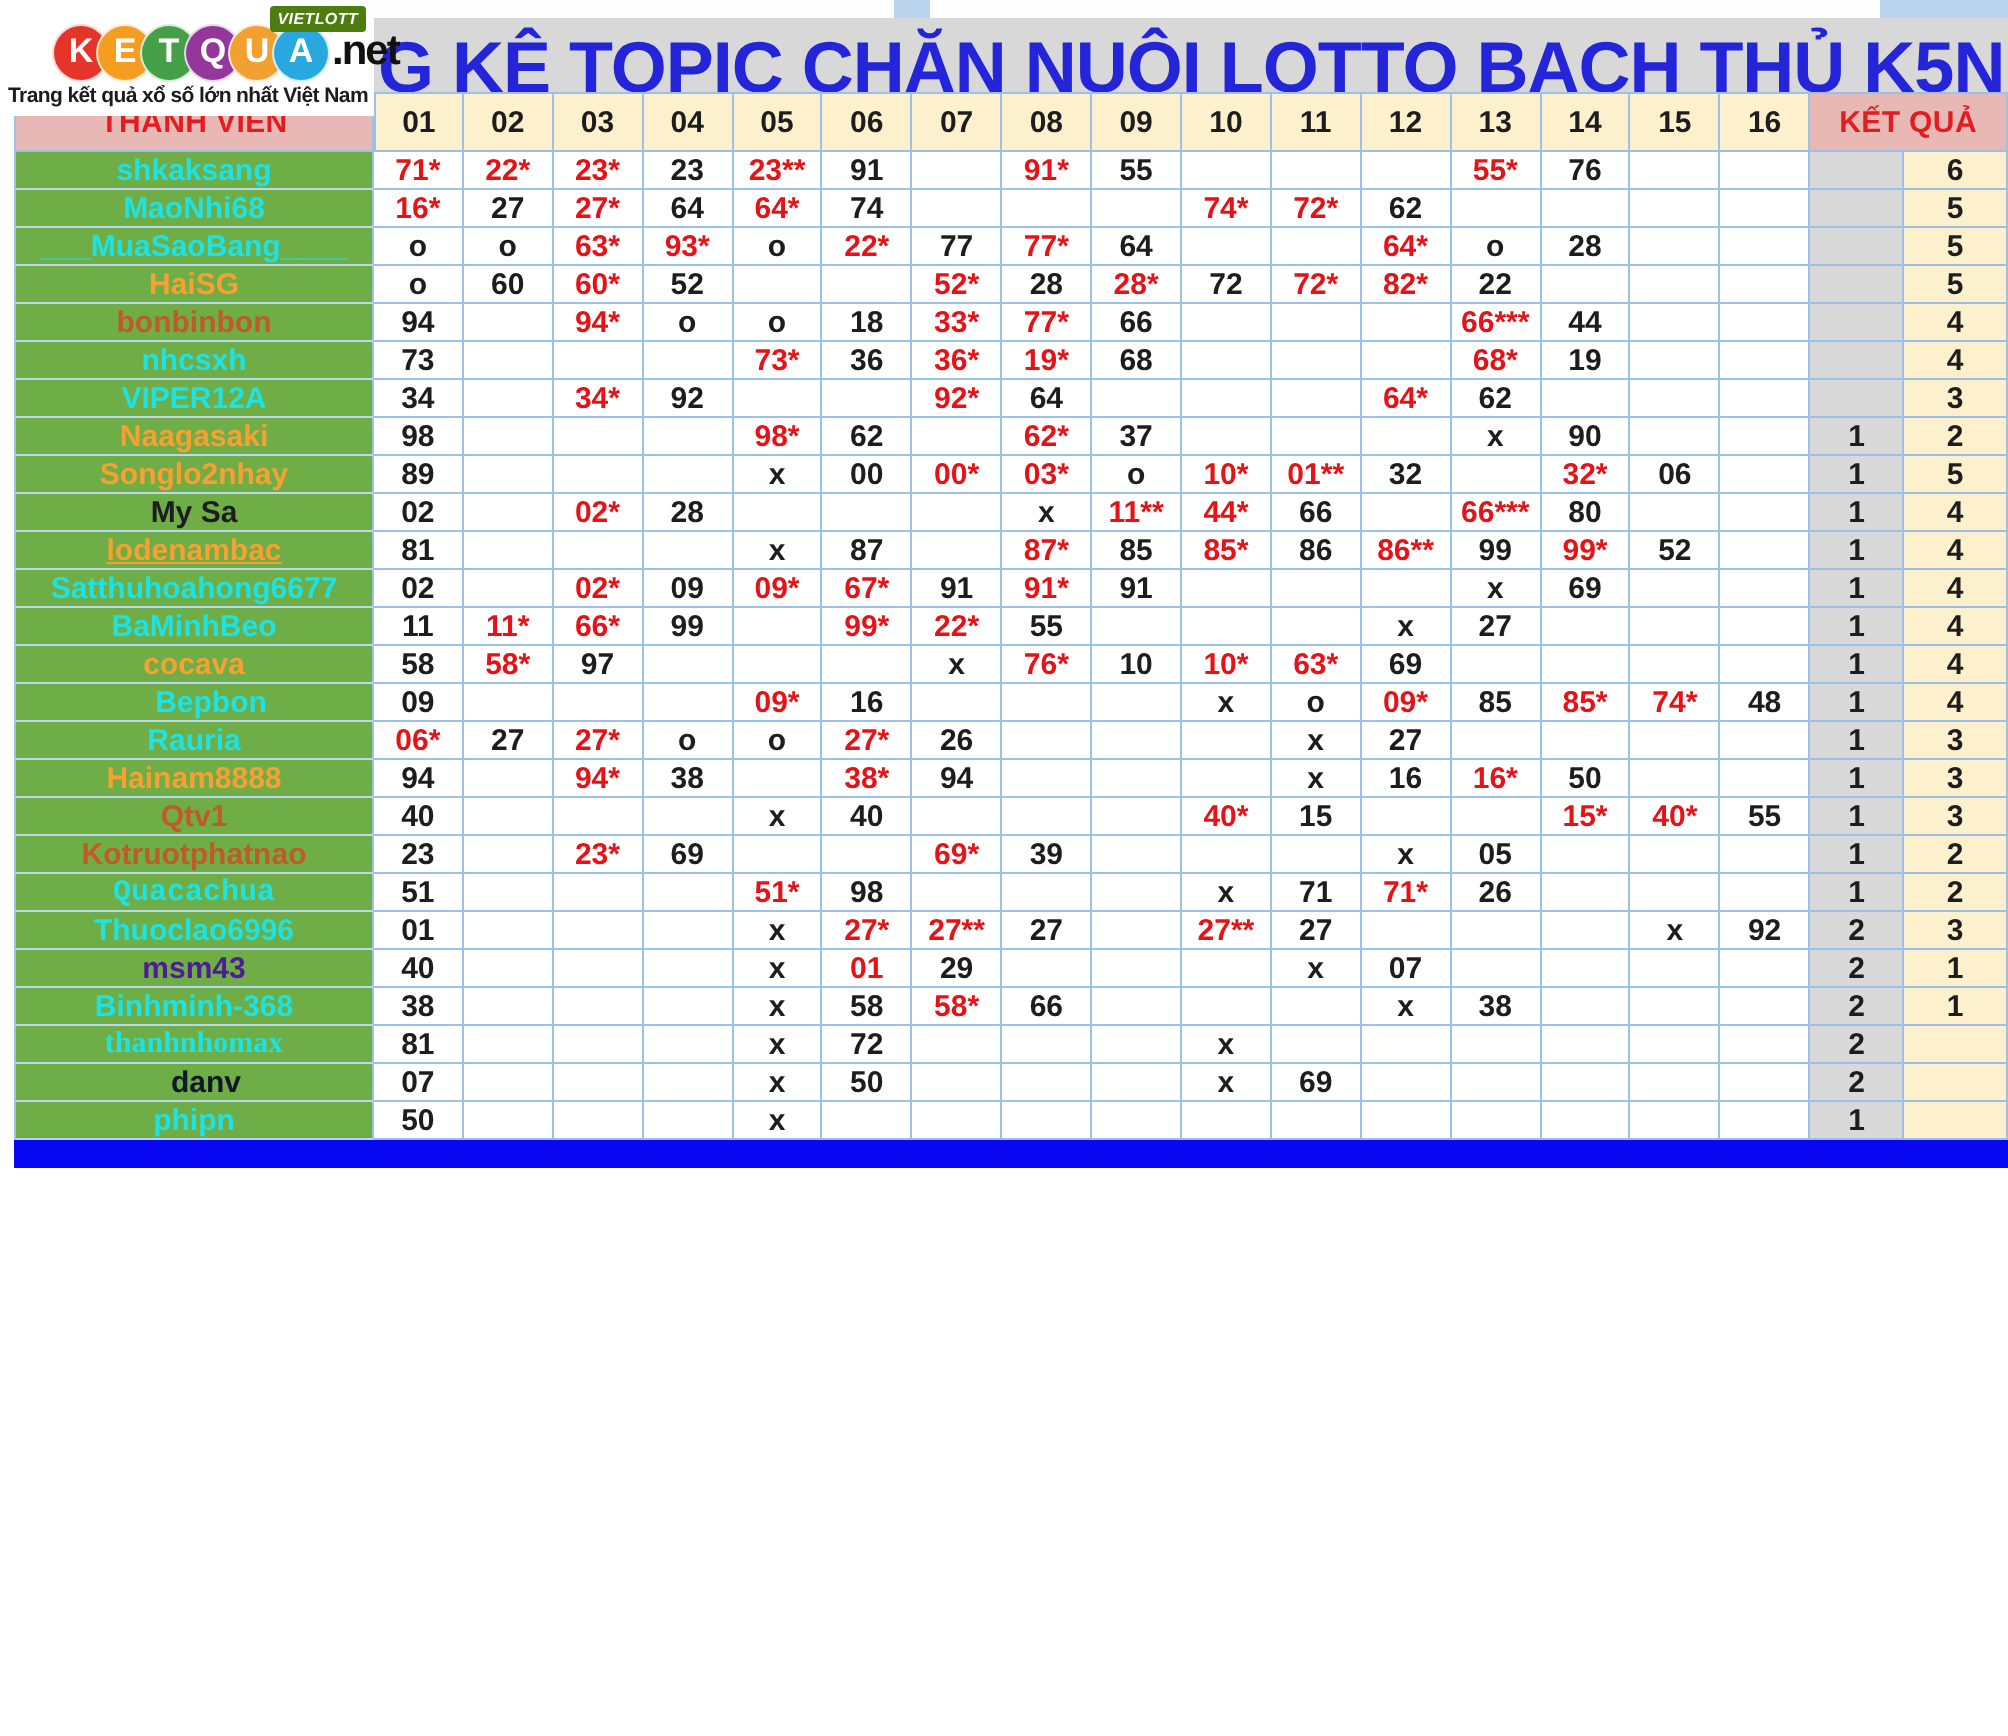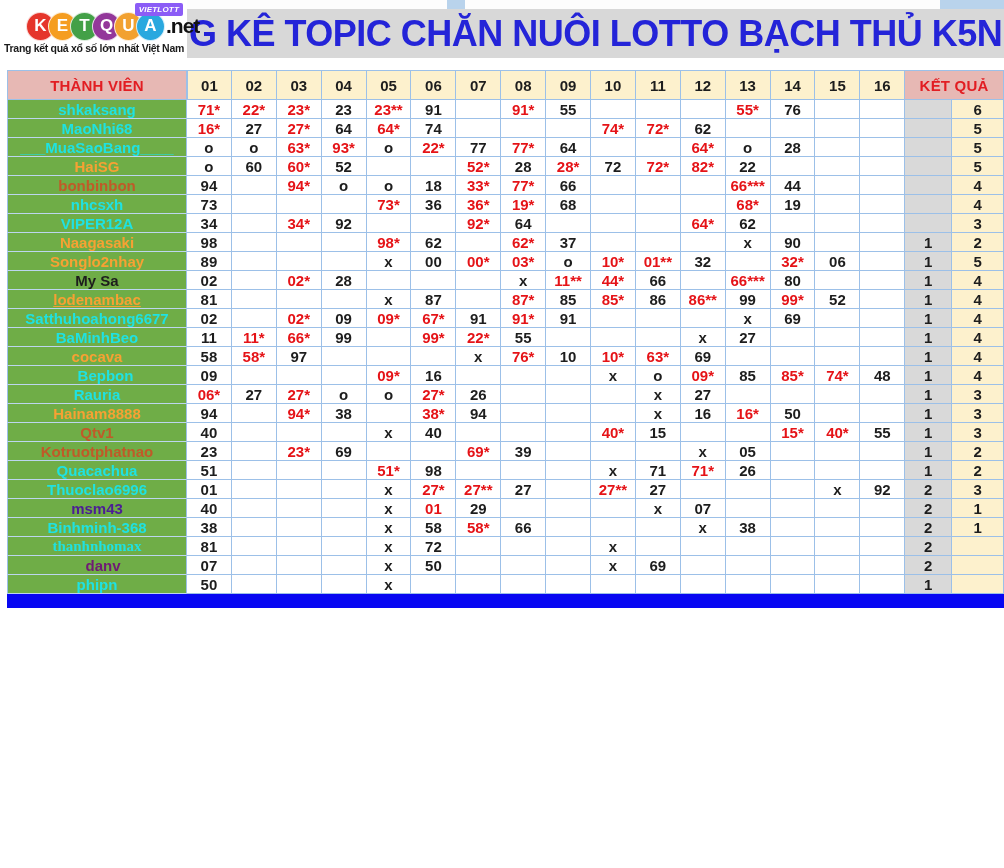--- a/index.html
+++ b/index.html
@@ -13,41 +13,41 @@
   .logo-box { position:absolute; left:0; top:0; width:187px; height:58px; background:#fff; z-index:3; }
   .logo-row { position:absolute; left:26px; top:9px; height:34px; display:flex; align-items:center; }
   .circ {
     width:29px; height:29px; border-radius:50%; margin-left:-7px;
     display:flex; align-items:center; justify-content:center;
     color:#fff; font-weight:bold; font-size:17px; border:1px solid rgba(255,255,255,.8);
   }
   .circ:first-child { margin-left:0; }
   .net-txt { font-weight:bold; font-size:21px; color:#111; margin-left:1px; letter-spacing:-1px; }
   .badge {
-    position:absolute; right:4px; top:3px; background:#8b5cf6; color:#fff;
+    position:absolute; right:4px; top:3px; background:#4d7c0f; color:#fff;
     font-size:8px; font-weight:bold; font-style:italic; padding:2px 4px; border-radius:2px; z-index:4;
     letter-spacing:.2px;
   }
   .tagline {
     position:absolute; left:2px; top:42px; width:184px; text-align:center;
     font-size:10.5px; font-weight:600; color:#1b1b1b; letter-spacing:-0.3px; white-space:nowrap;
   }
   .title-bar {
     position:absolute; left:187px; top:0; width:817px; height:58px; background:#d8d8d8; overflow:hidden;
   }
   .title-strip { position:absolute; left:0; top:0; width:817px; height:9px; background:#fdfdfd; }
   .decor-blue { position:absolute; top:0; height:9px; background:#b9d3ec; }
   .decor-blue.s1 { left:260px; width:18px; }
   .decor-blue.s2 { left:753px; width:64px; }
   .title-text {
     position:absolute; left:2px; top:9px; height:49px; line-height:49px; width:820px;
     font-size:36px; font-weight:bold; color:#2424d8; white-space:nowrap; letter-spacing:-0.5px;
   }
   
-  .table { position:absolute; left:7px; top:70px; width:997px; }
+  .table { position:absolute; left:7px; top:46px; width:997px; }
   .grid-row { display:grid; grid-template-columns:180px repeat(16,44.9px) 47px 51.6px; }
   .hrow { height:30px; }
   .drow { height:19px; }
   .cell {
     position:relative; display:flex; align-items:center; justify-content:center;
     border-right:1px solid #9cc0e8; border-bottom:1px solid #9cc0e8;
     font-size:15px; font-weight:bold; color:#1d1d1d; white-space:nowrap; background:#fff;
   }
   .hrow .cell { border-top:1px solid #9cc0e8; }
   .grid-row .cell:first-child { border-left:1px solid #9cc0e8; }
@@ -491,21 +491,21 @@
           <div class="cell val"></div>
           <div class="cell val">x</div>
           <div class="cell val">05</div>
           <div class="cell val"></div>
           <div class="cell val"></div>
           <div class="cell val"></div>
           <div class="cell gray">1</div>
           <div class="cell cream">2</div>
         </div>
         <div class="grid-row drow">
-          <div class="cell name" style="color: rgb(31, 226, 226);">Quacachua</div>
+          <div class="cell name" style="color: rgb(31, 226, 226); font-family: Liberation Mono, monospace;">Quacachua</div>
           <div class="cell val">51</div>
           <div class="cell val"></div>
           <div class="cell val"></div>
           <div class="cell val"></div>
           <div class="cell val red">51*</div>
           <div class="cell val">98</div>
           <div class="cell val"></div>
           <div class="cell val"></div>
           <div class="cell val"></div>
           <div class="cell val">x</div>
@@ -596,21 +596,21 @@
           <div class="cell val"></div>
           <div class="cell val"></div>
           <div class="cell val"></div>
           <div class="cell val"></div>
           <div class="cell val"></div>
           <div class="cell val"></div>
           <div class="cell gray">2</div>
           <div class="cell cream"></div>
         </div>
         <div class="grid-row drow">
-          <div class="cell name" style="color: #701a75; padding-left: 12px;">danv</div>
+          <div class="cell name" style="color: #0f172a; padding-left: 12px;">danv</div>
           <div class="cell val">07</div>
           <div class="cell val"></div>
           <div class="cell val"></div>
           <div class="cell val"></div>
           <div class="cell val">x</div>
           <div class="cell val">50</div>
           <div class="cell val"></div>
           <div class="cell val"></div>
           <div class="cell val"></div>
           <div class="cell val">x</div>

